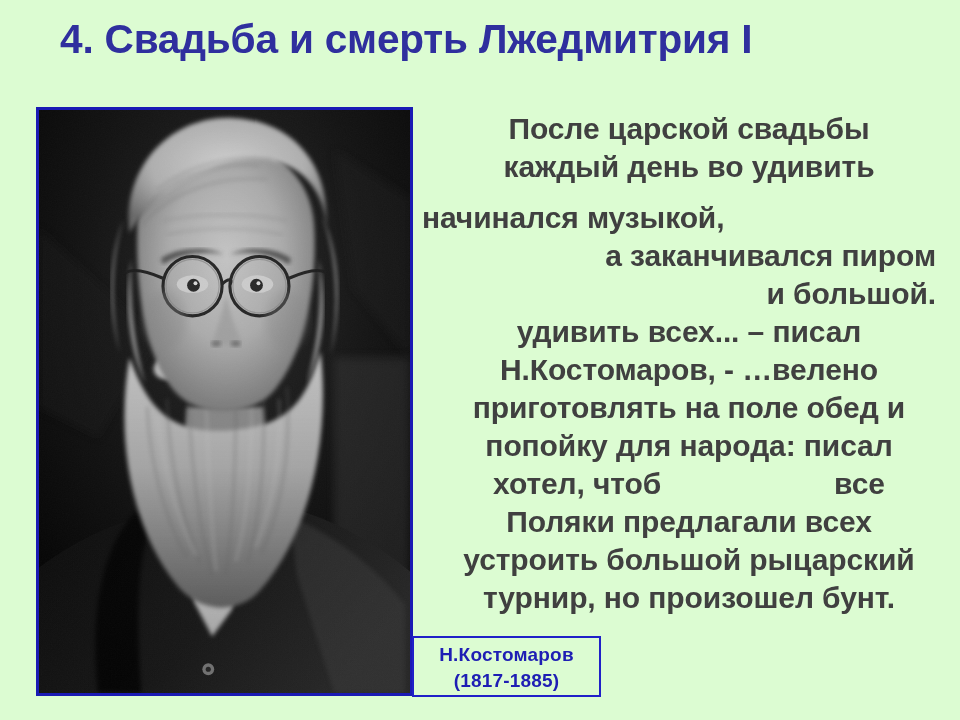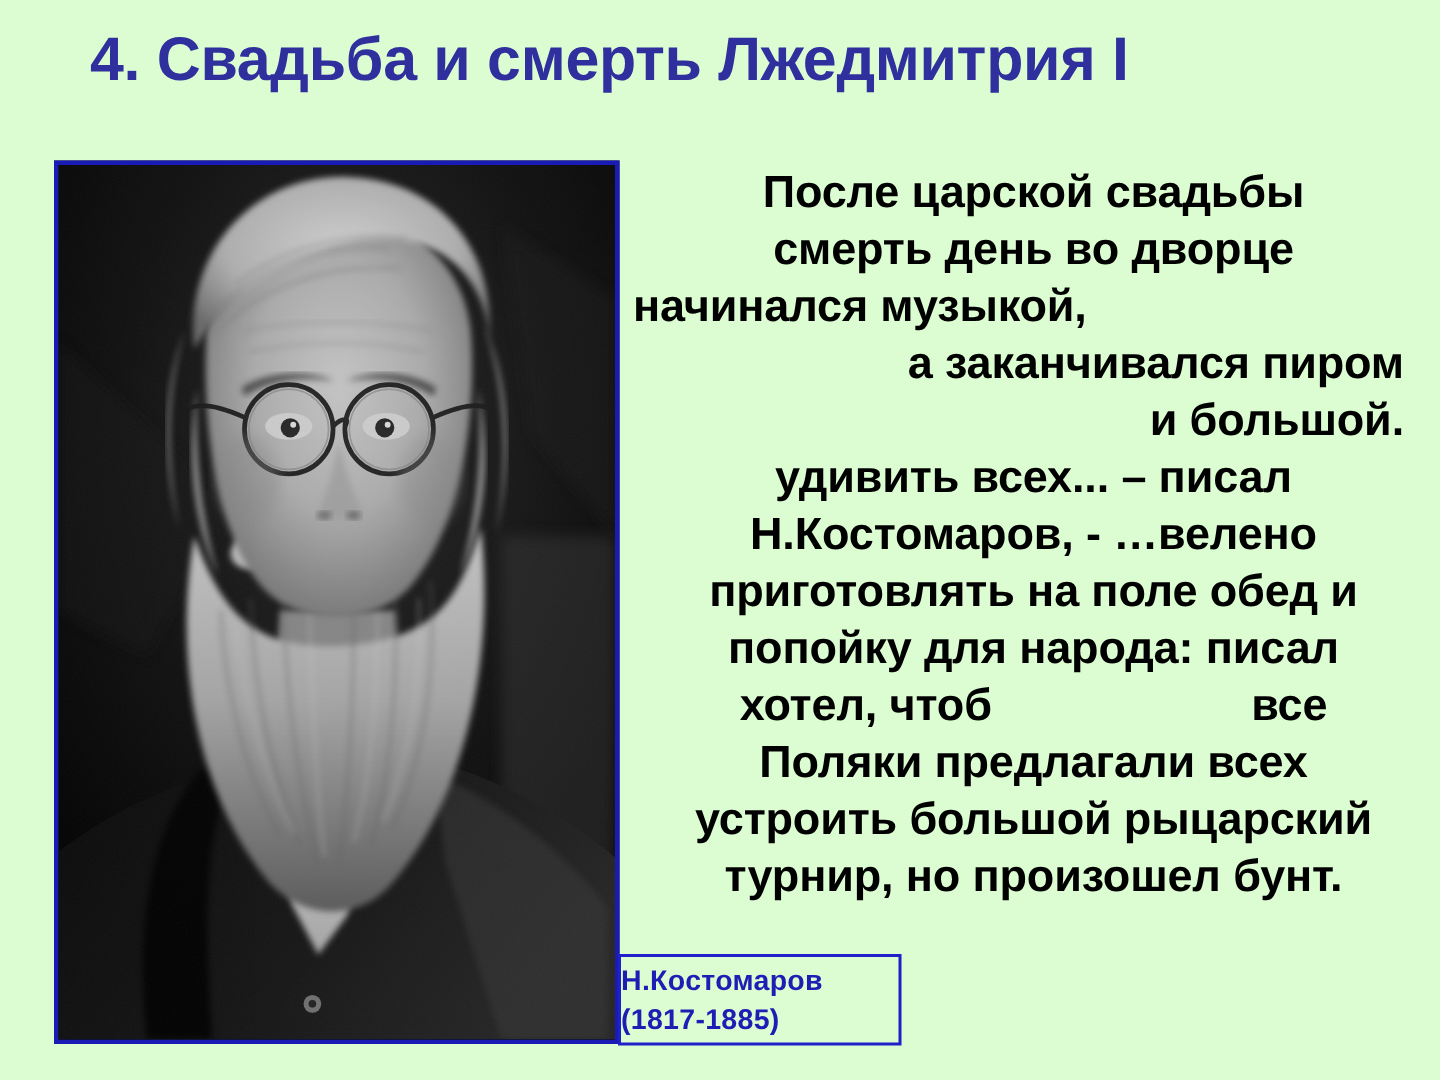--- a/index.html
+++ b/index.html
@@ -70,20 +70,21 @@
     top: 636px;
     width: 189px;
     height: 61px;
     border: 2px solid #2020c8;
     box-sizing: border-box;
     background: #dcfcd2;
     color: #1e1eb4;
     font-weight: bold;
     font-size: 19px;
     line-height: 26px;
+    text-align: center;
     padding-top: 4px;
     box-sizing: border-box;
   }
   #caption-name { display:block; letter-spacing: 0.2px; }
   #caption-years { display:block; letter-spacing: 0.2px; }
 
   
   #body-text {
     position: absolute;
     left: 418px;
@@ -96,21 +97,21 @@
     font-family: "Liberation Sans", sans-serif;
   }
   .tline {
     display: block;
     white-space: pre;
     height: 38px;
     line-height: 38px;
     letter-spacing: -0.1px;
   }
   .c   { text-align: center; }
-  .l   { text-align: left;  padding-left: 4px; }
+  .l   { text-align: left;  padding-left: 4px; margin-top: 13px; }
   .r   { text-align: right; padding-right: 24px; }
 </style>
 </head>
 <body style="background: rgb(220, 252, 210);">
 
 <div id="slide" style="background: rgb(220, 252, 210);">
 
   <div id="slide-title" style="color: rgb(47, 47, 158);">4. Свадьба и смерть Лжедмитрия I</div>
 
   <div id="portrait-frame" style="border-color: rgb(26, 26, 180);">
@@ -255,23 +256,23 @@
         <rect x="0" y="0" width="377" height="589" filter="url(#grain)" opacity="0.35"></rect>
       </svg>
     </div>
   </div>
 
   <div id="caption-box" style="border-color: rgb(32, 32, 200); background: rgb(220, 252, 210);">
     <span id="caption-name">Н.Костомаров</span>
     <span id="caption-years">(1817-1885)</span>
   </div>
 
-  <div id="body-text" style="color: #000000;">
+  <div id="body-text" style="color: #404040;">
       <span class="tline c">После царской свадьбы</span>
-      <span class="tline c">смерть день во дворце</span>
+      <span class="tline c">каждый день во удивить</span>
       <span class="tline l">начинался музыкой,</span>
       <span class="tline r">а заканчивался пиром</span>
       <span class="tline r">и большой.</span>
       <span class="tline c">удивить всех... – писал</span>
       <span class="tline c">Н.Костомаров, - …велено</span>
       <span class="tline c">приготовлять на поле обед и</span>
       <span class="tline c">попойку для народа: писал</span>
       <span class="tline c">хотел, чтоб                     все</span>
       <span class="tline c">Поляки предлагали всех</span>
       <span class="tline c">устроить большой рыцарский</span>

